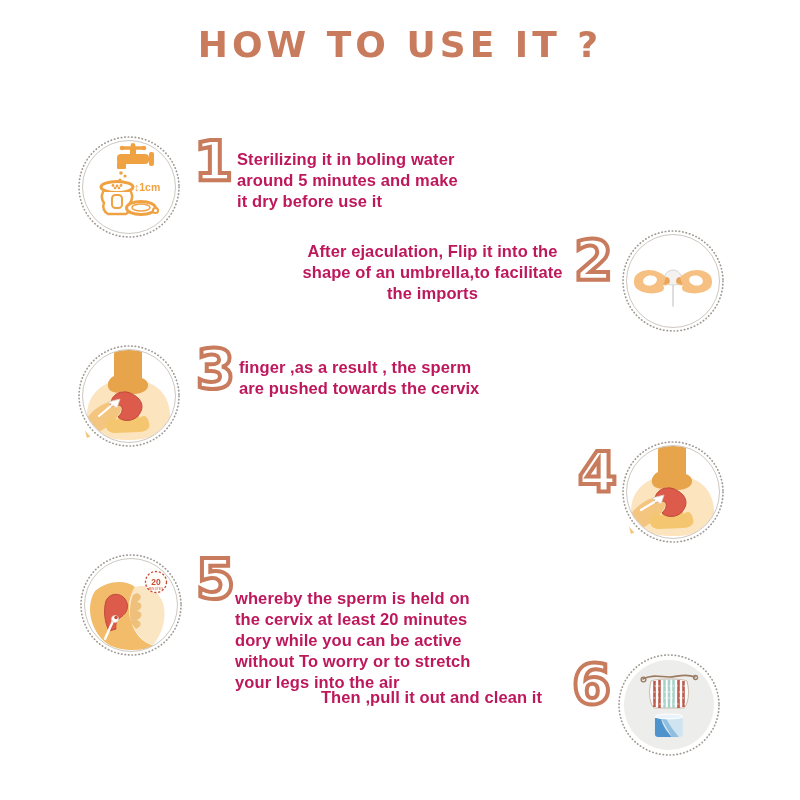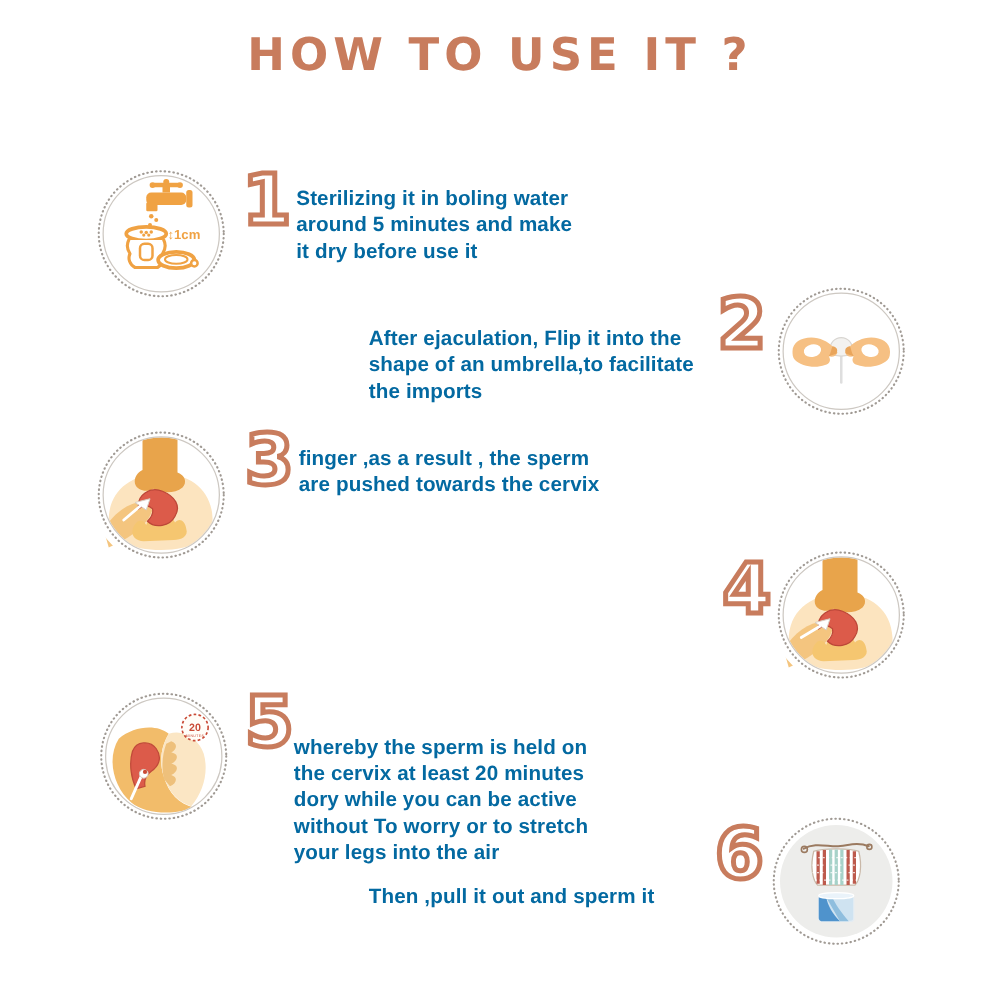--- a/index.html
+++ b/index.html
@@ -6,22 +6,22 @@
   body{width:800px;height:800px;background:#ffffff;position:relative;overflow:hidden;
        font-family:"Liberation Sans", sans-serif;}
   .canvas{position:absolute;inset:0;}
   .title{position:absolute;top:24px;left:0;width:800px;text-align:center;
          font-size:36px;font-weight:bold;letter-spacing:4px;color:#c87c5d;
          font-family:"DejaVu Sans", sans-serif;}
   .stepnum{position:absolute;font-size:56px;line-height:1;font-weight:bold;
            font-family:"DejaVu Sans", sans-serif;color:#ffffff;
            -webkit-text-stroke:4px #c87c5d;text-stroke:4px #c87c5d;}
   .steptext{position:absolute;font-size:16.5px;line-height:21px;font-weight:bold;
-            color:#0369a1;letter-spacing:0.1px;}
-  .steptext.right{text-align:left;margin-top:20px;}
+            color:#be185d;letter-spacing:0.1px;}
+  .steptext.right{text-align:center;}
   .icon{position:absolute;width:104px;height:104px;text-decoration:underline;}
   svg{display:block;}
 </style>
 </head>
 <body>
 
 <div class="canvas">
 
   <div class="title">HOW TO USE IT ?</div>
 
@@ -161,21 +161,21 @@
   <div class="stepnum" style="left:196px;top:551px;">5</div>
   <div class="steptext" style="left:235px;top:588px;width:250px;">
     <div>whereby the sperm is held on</div>
     <div>the cervix at least 20 minutes</div>
     <div>dory while you can be active</div>
     <div>without To worry or to stretch</div>
     <div>your legs into the air</div>
   </div>
 
   <div class="steptext right" style="left:295px;top:687px;width:273px;">
-    <div>Then ,pull it out and sperm it</div>
+    <div>Then ,pull it out and clean it</div>
   </div>
   <div class="stepnum" style="left:572px;top:656px;">6</div>
   <div class="icon" style="left:617px;top:653px;">
     <svg width="104" height="104" viewBox="0 0 104 104">
       <circle cx="52" cy="52" r="45" fill="#ededeb"></circle>
       <g>
         <path d="M26,26 C34,21 44,24 52,24 C60,24 68,20 78,24" stroke="#9b7a60" stroke-width="1.6" fill="none" stroke-linecap="round"></path>
         <circle cx="26.5" cy="26.5" r="2.4" fill="none" stroke="#9b7a60" stroke-width="1.3"></circle>
         <circle cx="78.5" cy="24.5" r="2" fill="none" stroke="#9b7a60" stroke-width="1.3"></circle>
         <path d="M34,28 C38,26.5 44,26 52,26 C60,26 66,26.5 70,28 C73,40 71,51 67,55 L37,55 C33,51 31,40 34,28 Z" fill="#ffffff" stroke="#c9b8a8" stroke-width="1"></path>

